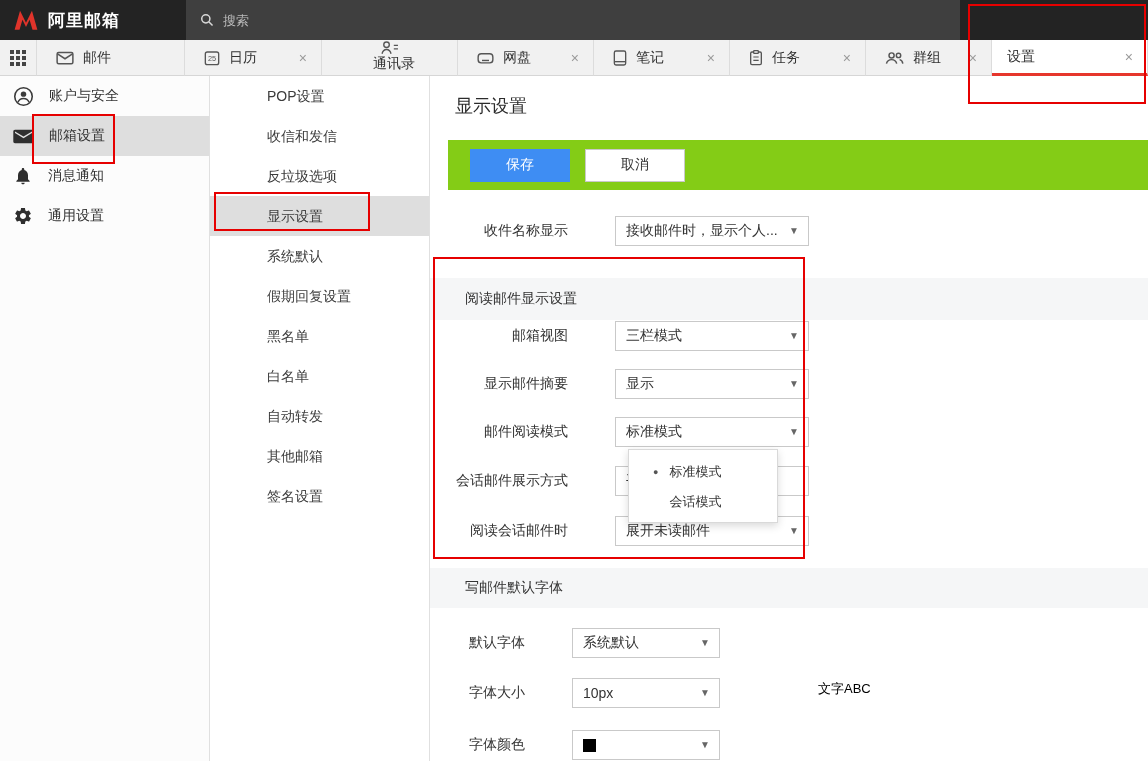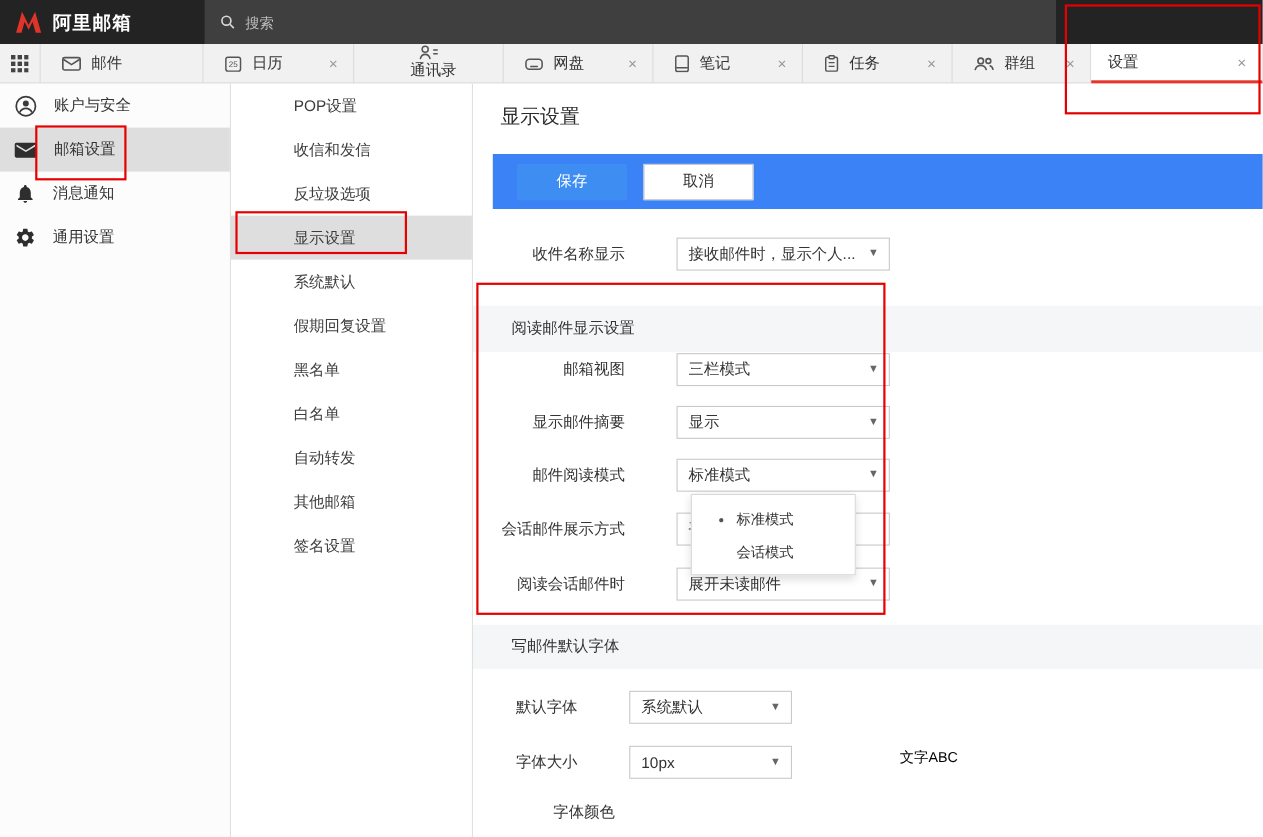--- a/index.html
+++ b/index.html
@@ -37,21 +37,21 @@
   .sidebar1 { width:210px; height:100%; background:#fcfcfc; border-right:1px solid #e0e0e0; }
   .s1-item { height:40px; display:flex; align-items:center; gap:15px; padding-left:13px; font-size:14px; color:#333; }
   .s1-item.selected { background:#dedede; }
   .sidebar2 { width:220px; height:100%; background:#fff; border-right:1px solid #e0e0e0; }
   .s2-item { height:40px; line-height:40px; padding-left:57px; font-size:14px; color:#3c3c3c; }
   .s2-item.selected { background:#dedede; }
 
   
   .main { position:relative; flex:1; height:100%; background:#fff; }
   .page-title { position:absolute; left:25px; top:18px; font-size:18px; color:#2b2b2b; }
-  .toolbar { position:absolute; left:18px; right:0; top:64px; height:50px; background:#3b82f6;
+  .toolbar { position:absolute; left:18px; right:0; top:64px; height:50px; background:#84cc16;
     display:flex; align-items:center; padding-left:22px; gap:15px; }
   .btn { height:33px; width:100px; font-size:14px; display:flex; align-items:center; justify-content:center; cursor:pointer; }
   .btn-save { background:#3e8df3; color:#fff; border:1px solid #3e8df3; }
   .btn-cancel { background:#fff; color:#333; border:1px solid #c9c9c9; }
 
   .frow { position:absolute; left:0; display:flex; align-items:center; height:30px;gap:32px; }
   .flabel { width:138px; text-align:right; font-size:14px; color:#333; white-space:nowrap; }
   .flabel-sm { width:95px; text-align:right; font-size:14px; color:#333; white-space:nowrap; }
   .selectbox { margin-left:15px; width:194px; height:30px; border:1px solid #c9c9c9; background:#fff;
     display:flex; align-items:center; padding:0 26px 0 10px; position:relative; font-size:14px;
@@ -347,21 +347,21 @@
       <div class="frow" style="top:602px;">
         <div class="flabel-sm">字体大小</div>
         <div class="selectbox selectbox-sm">
           <span>10px</span>
           <span class="sel-arrow">▼</span>
         </div>
       </div>
 
       <div class="preview">文字ABC</div>
 
-      <div class="frow" style="top:654px;flex-direction:column;">
+      <div class="frow" style="top:654px;">
         <div class="flabel-sm">字体颜色</div>
         <div class="selectbox selectbox-sm">
           <span class="swatch"></span>
           <span class="sel-arrow">▼</span>
         </div>
       </div>
     </div>
   </div>
 
   <div class="anno anno-tab"></div>

